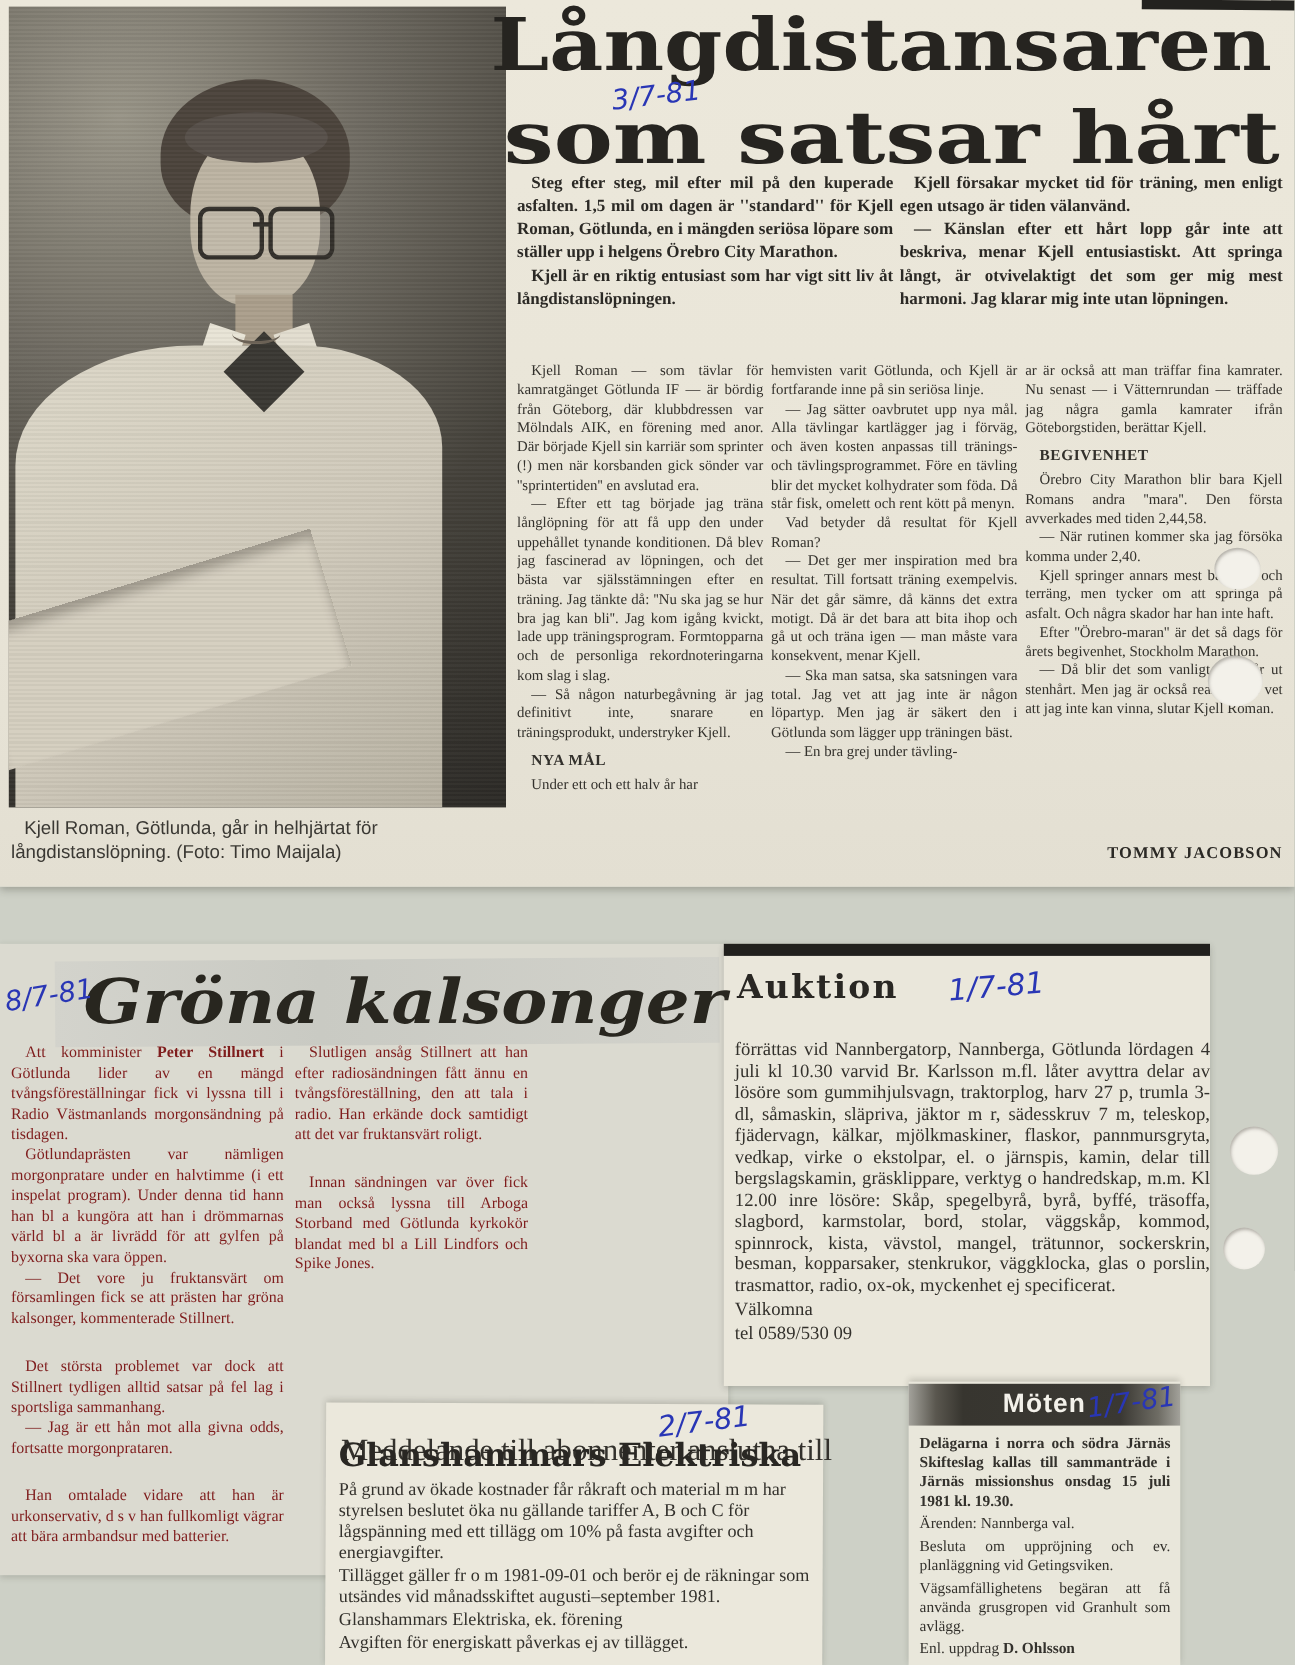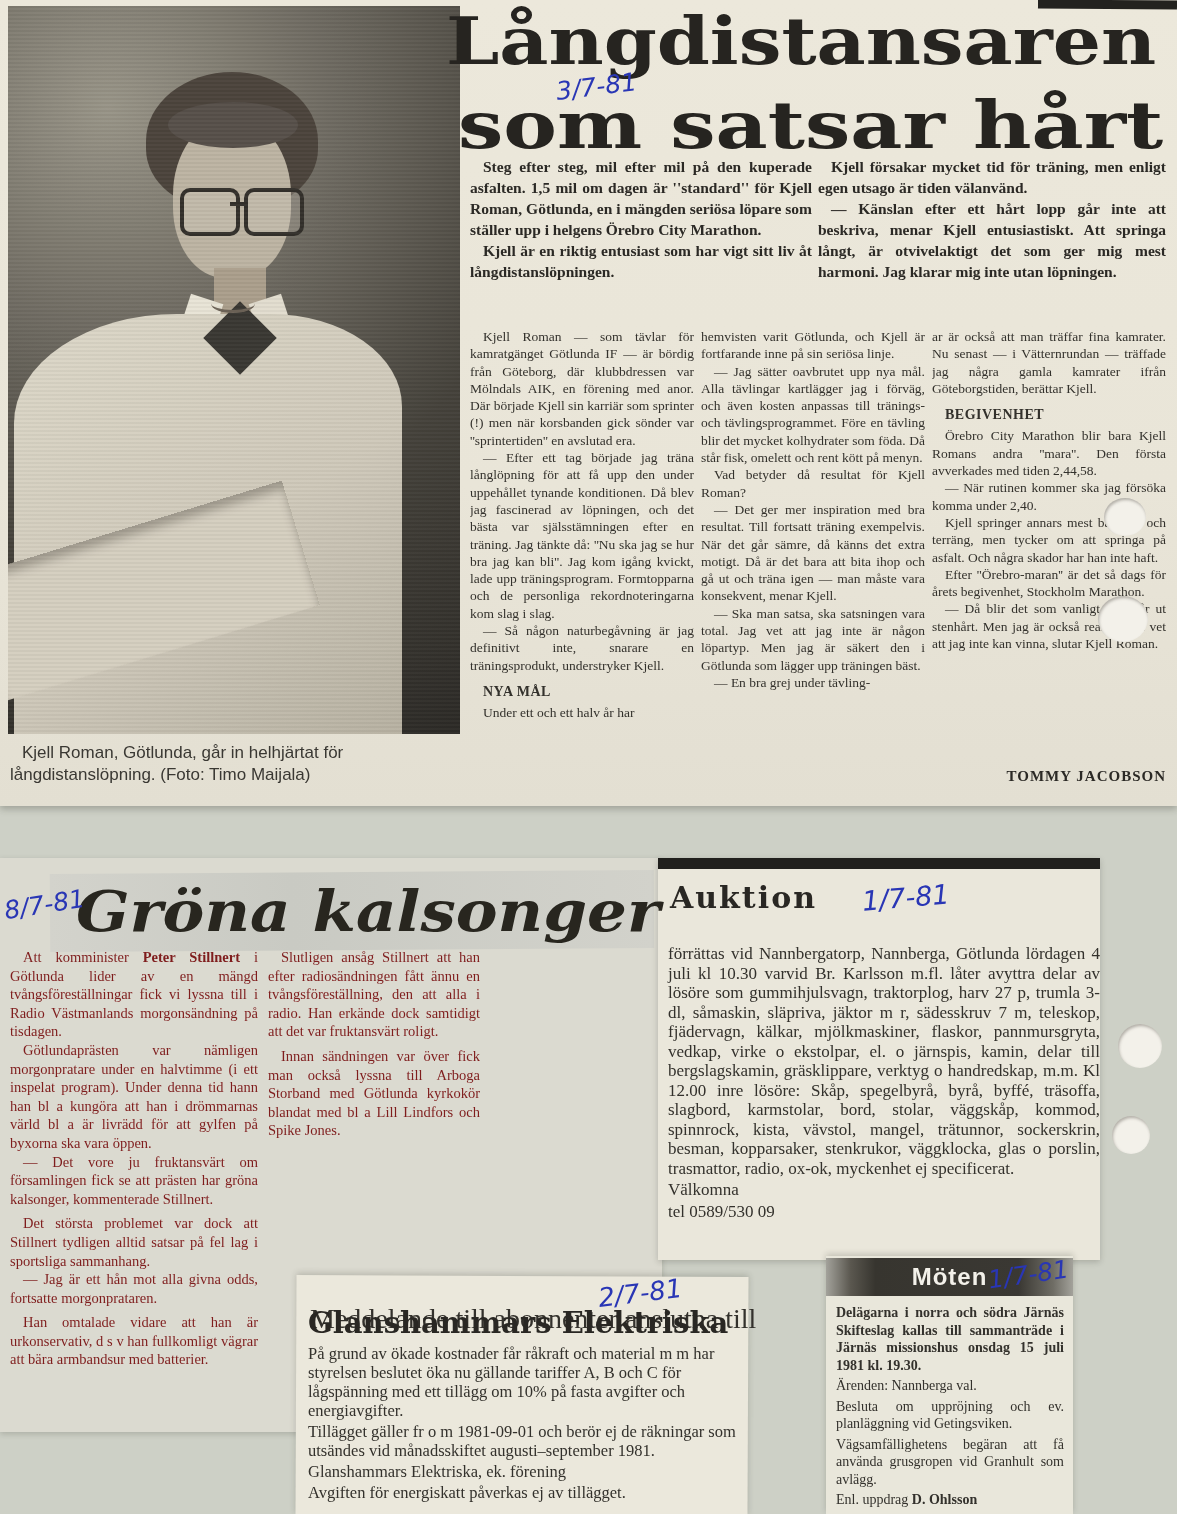--- a/index.html
+++ b/index.html
@@ -47,21 +47,21 @@
   .hand-moten{left:988px;top:1260px;font-size:25px;transform:rotate(-8deg);}
   .lead{font-weight:bold;font-size:15.5px;line-height:21px;text-align:justify;color:#2b2925;z-index:2;}
   .lead-left{left:470px;top:156px;width:342px;}
   .lead-right{left:818px;top:156px;width:348px;}
   .bcol{font-size:13.5px;line-height:17.3px;text-align:justify;color:#33312c;overflow:hidden;z-index:2;}
   .bcol1{left:470px;top:328px;width:224px;height:478px;}
   .bcol2{left:701px;top:328px;width:224px;height:470px;}
   .bcol3{left:932px;top:328px;width:234px;height:436px;}
   .para{margin:0;text-indent:13px;}
   .ni{text-indent:0;}
-  .gap{margin-top:6px;}
+  .gap{margin-top:25px;}
   .subhead{margin:9px 0 4px 0;font-weight:bold;font-size:14px;letter-spacing:.5px;text-indent:13px;}
   .byline{left:932px;top:768px;width:234px;text-align:right;font-weight:bold;font-size:15px;letter-spacing:1px;color:#2b2925;z-index:2;}
   .caption{left:10px;top:742px;width:452px;font-family:"Liberation Sans","DejaVu Sans",sans-serif;
       font-size:17px;line-height:22px;color:#3a3833;text-indent:12px;z-index:2;}
   .kal-headline{left:76px;top:878px;white-space:nowrap;font-family:"DejaVu Serif",serif;font-weight:bold;font-style:italic;
       font-size:56px;color:#28261f;transform:scaleX(1.12);transform-origin:left top;z-index:2;}
   .kcol{font-size:14.5px;line-height:18.6px;text-align:justify;color:#7f1d1d;z-index:2;}
   .kcol1{left:10px;top:948px;width:248px;height:472px;overflow:hidden;}
   .kcol2{left:268px;top:948px;width:212px;height:262px;overflow:hidden;}
   .auktion-title{left:670px;top:880px;font-family:"DejaVu Serif",serif;font-weight:bold;font-size:30px;color:#292723;letter-spacing:2px;z-index:2;white-space:nowrap;}
@@ -159,21 +159,21 @@
   <div class="abs kal-headline">Gröna kalsonger</div>
   <div class="abs kcol kcol1">
     <p class="para"><span>Att komminister </span><span class="bold">Peter Stillnert</span><span> i Götlunda lider av en mängd tvångsföreställningar fick vi lyssna till i Radio Västmanlands morgonsändning på tisdagen.</span></p>
     <p class="para">Götlundaprästen var nämligen morgonpratare under en halvtimme (i ett inspelat program). Under denna tid hann han bl a kungöra att han i drömmarnas värld bl a är livrädd för att gylfen på byxorna ska vara öppen.</p>
     <p class="para">— Det vore ju fruktansvärt om församlingen fick se att prästen har gröna kalsonger, kommenterade Stillnert.</p>
     <p class="para gap">Det största problemet var dock att Stillnert tydligen alltid satsar på fel lag i sportsliga sammanhang.</p>
     <p class="para">— Jag är ett hån mot alla givna odds, fortsatte morgonprataren.</p>
     <p class="para gap">Han omtalade vidare att han är urkonservativ, d s v han fullkomligt vägrar att bära armbandsur med batterier.</p>
   </div>
   <div class="abs kcol kcol2">
-    <p class="para">Slutligen ansåg Stillnert att han efter radiosändningen fått ännu en tvångsföreställning, den att alla i radio. Han erkände dock samtidigt att det var fruktansvärt roligt.</p>
+    <p class="para">Slutligen ansåg Stillnert att han efter radiosändningen fått ännu en tvångsföreställning, den att tala i radio. Han erkände dock samtidigt att det var fruktansvärt roligt.</p>
     <p class="para gap">Innan sändningen var över fick man också lyssna till Arboga Storband med Götlunda kyrkokör blandat med bl a Lill Lindfors och Spike Jones.</p>
   </div>
 
   <div class="abs auktion-title">Auktion</div>
   <div class="abs hand hand-auktion">1/7-81</div>
   <div class="abs auktion-body">
     <p class="para ni">förrättas vid Nannbergatorp, Nannberga, Götlunda lördagen 4 juli kl 10.30 varvid Br. Karlsson m.fl. låter avyttra delar av lösöre som gummihjulsvagn, traktorplog, harv 27 p, trumla 3-dl, såmaskin, släpriva, jäktor m r, sädesskruv 7 m, teleskop, fjädervagn, kälkar, mjölkmaskiner, flaskor, pannmursgryta, vedkap, virke o ekstolpar, el. o järnspis, kamin, delar till bergslagskamin, gräsklippare, verktyg o handredskap, m.m. Kl 12.00 inre lösöre: Skåp, spegelbyrå, byrå, byffé, träsoffa, slagbord, karmstolar, bord, stolar, väggskåp, kommod, spinnrock, kista, vävstol, mangel, trätunnor, sockerskrin, besman, kopparsaker, stenkrukor, väggklocka, glas o porslin, trasmattor, radio, ox-ok, myckenhet ej specificerat.</p>
     <p class="para auktion-close">Välkomna</p>
     <p class="para auktion-close">tel 0589/530 09</p>
   </div>

